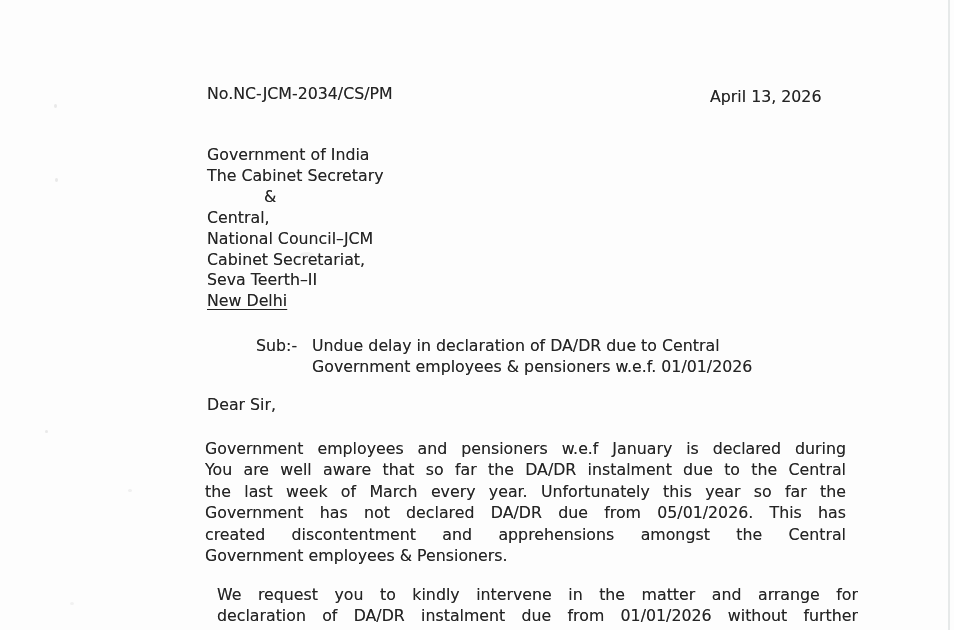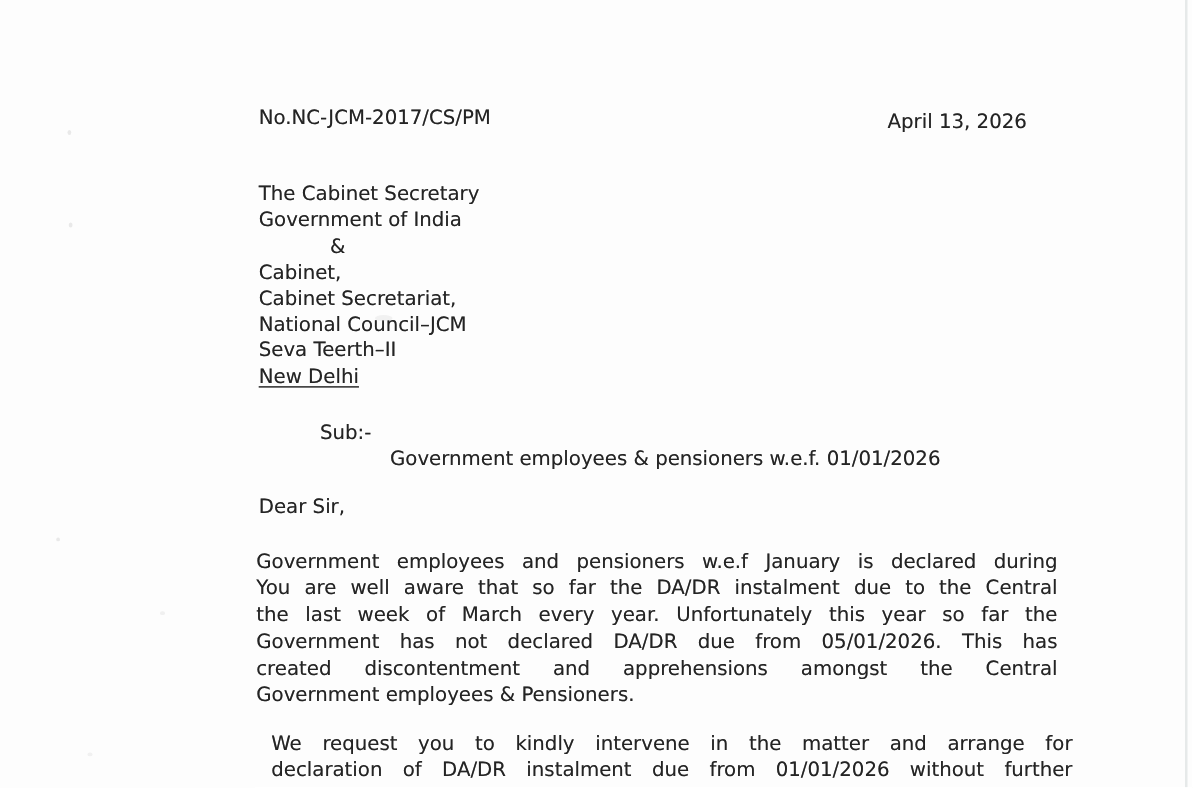--- a/index.html
+++ b/index.html
@@ -59,40 +59,40 @@
   .speck.s3 { left: 300px; top: 252px; width: 14px; height: 5px; opacity: 0.3; }
   .speck.s4 { left: 45px;  top: 430px; width: 3px; height: 3px; }
   .speck.s5 { left: 128px; top: 489px; width: 4px; height: 3px; opacity: 0.35; }
   .speck.s6 { left: 70px;  top: 602px; width: 4px; height: 3px; opacity: 0.3; }
 </style>
 </head>
 <body>
 
 <div class="page">
 
-  <div class="abs ref-no">No.NC-JCM-2017/CS/PM</div>
+  <div class="abs ref-no">No.NC-JCM-2034/CS/PM</div>
 
   <div class="abs date">April 13, 2026</div>
 
   <div class="abs recipient">
+    <div>Government of India</div>
     <div>The Cabinet Secretary</div>
-    <div>Government of India</div>
     <div class="indent-amp">&amp;</div>
-    <div>Cabinet,</div>
+    <div>Central,</div>
+    <div>National Council–JCM</div>
     <div>Cabinet Secretariat,</div>
-    <div>National Council–JCM</div>
     <div>Seva Teerth–II</div>
     <div class="u">New Delhi</div>
   </div>
 
   <div class="abs subject">
     <div class="sub-row">
       <span class="sub-label">Sub:-</span>
       <span class="sub-text">
-        <br>
+        <span>Undue delay in declaration of DA/DR due to Central</span><br>
         <span>Government employees &amp; pensioners w.e.f. 01/01/2026</span>
       </span>
     </div>
   </div>
 
   <div class="abs salutation">Dear Sir,</div>
 
   <div class="abs para para-1">
     <div class="jline">Government employees and pensioners w.e.f January is declared during</div>
     <div class="jline">You are well aware that so far the DA/DR instalment due to the Central</div>

